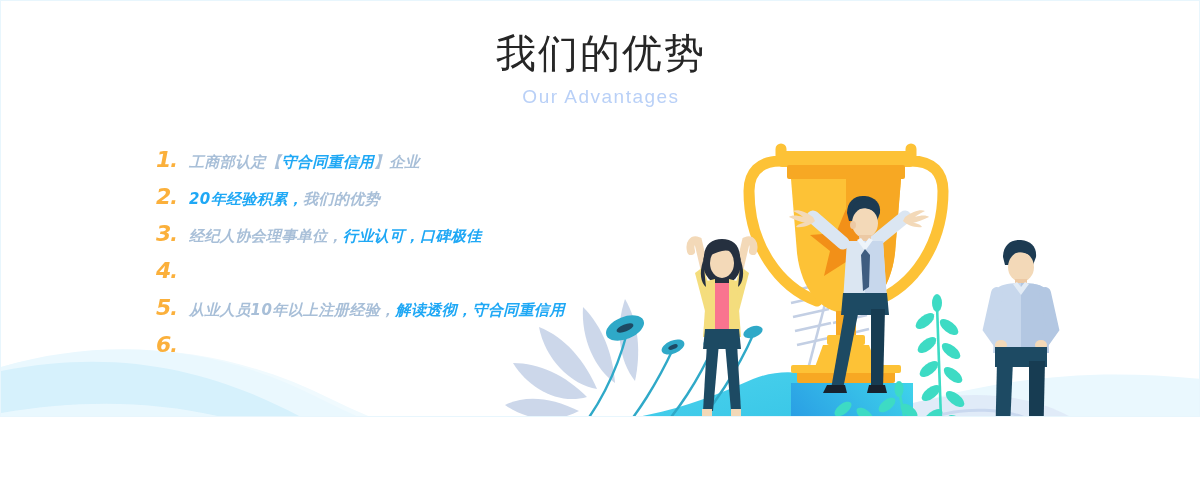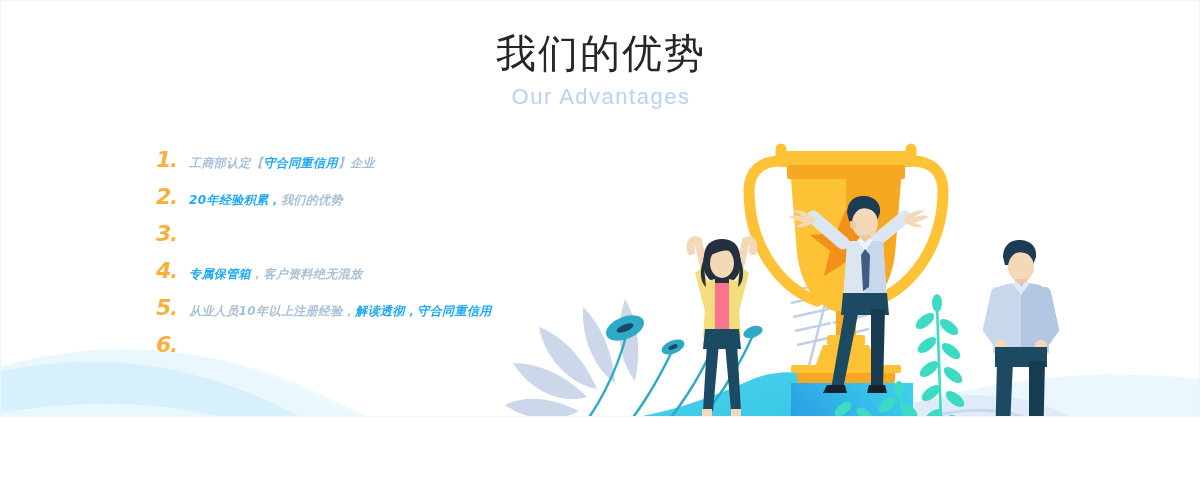--- a/index.html
+++ b/index.html
@@ -24,21 +24,21 @@
   .heading-wrap {
     position:absolute; left:0; top:26px; width:1200px;
     text-align:center; z-index:6;
   }
   .h-title {
     font-size:40px; line-height:52px; color:#262626;
     letter-spacing:2px; font-weight:400;
     font-family:"DejaVu Sans","Liberation Sans",sans-serif;
   }
   .h-sub {
-    font-size:22px; line-height:30px; color:#b9d0f7;
+    font-size:19px; line-height:30px; color:#b9d0f7;
     letter-spacing:1.5px; margin-top:3px; font-weight:400;
   }
 
   
   .adv-list {
     position:absolute; left:155px; top:146px;
     width:470px; z-index:6;
   }
   .adv-item {
     display:flex; align-items:baseline;
@@ -50,21 +50,21 @@
     font-size:22px;
     font-weight:bold;
     font-style:italic;
     font-family:"DejaVu Sans","Liberation Sans",sans-serif;
     width:33px;
     flex:0 0 33px;
     letter-spacing:-1px;
   }
   .adv-num .dot { font-size:20px; }
   .adv-text {
-    font-size:12px;
+    font-size:15px;
     font-weight:bold;
     font-style:italic;
     letter-spacing:0.4px;
     color:#a8bfd8;
     font-family:"DejaVu Sans","Liberation Sans",sans-serif;
   }
   .adv-text .hl { color:#1fa8f5; }
 
   
   .illus { position:absolute; left:490px; top:120px; width:680px; height:381px; z-index:4; }
@@ -94,24 +94,24 @@
       <div class="adv-item">
         <span class="adv-num">1<span class="dot">.</span></span>
         <span class="adv-text"><span>工商部认定【</span><span class="hl">守合同重信用</span><span>】企业</span></span>
       </div>
       <div class="adv-item">
         <span class="adv-num">2<span class="dot">.</span></span>
         <span class="adv-text"><span class="hl">20年经验积累，</span><span>我们的优势</span></span>
       </div>
       <div class="adv-item">
         <span class="adv-num">3<span class="dot">.</span></span>
+        <span class="adv-text"><span>经纪人协会理事单位，</span><span class="hl">行业认可，口碑极佳</span></span>
       </div>
       <div class="adv-item">
         <span class="adv-num">4<span class="dot">.</span></span>
-        <span class="adv-text"><span class="hl">专属保管箱</span><span>，客户资料绝无混放</span></span>
       </div>
       <div class="adv-item">
         <span class="adv-num">5<span class="dot">.</span></span>
         <span class="adv-text"><span>从业人员10年以上注册经验，</span><span class="hl">解读透彻，守合同重信用</span></span>
       </div>
       <div class="adv-item">
         <span class="adv-num">6<span class="dot">.</span></span>
       </div>
     </div>
 

